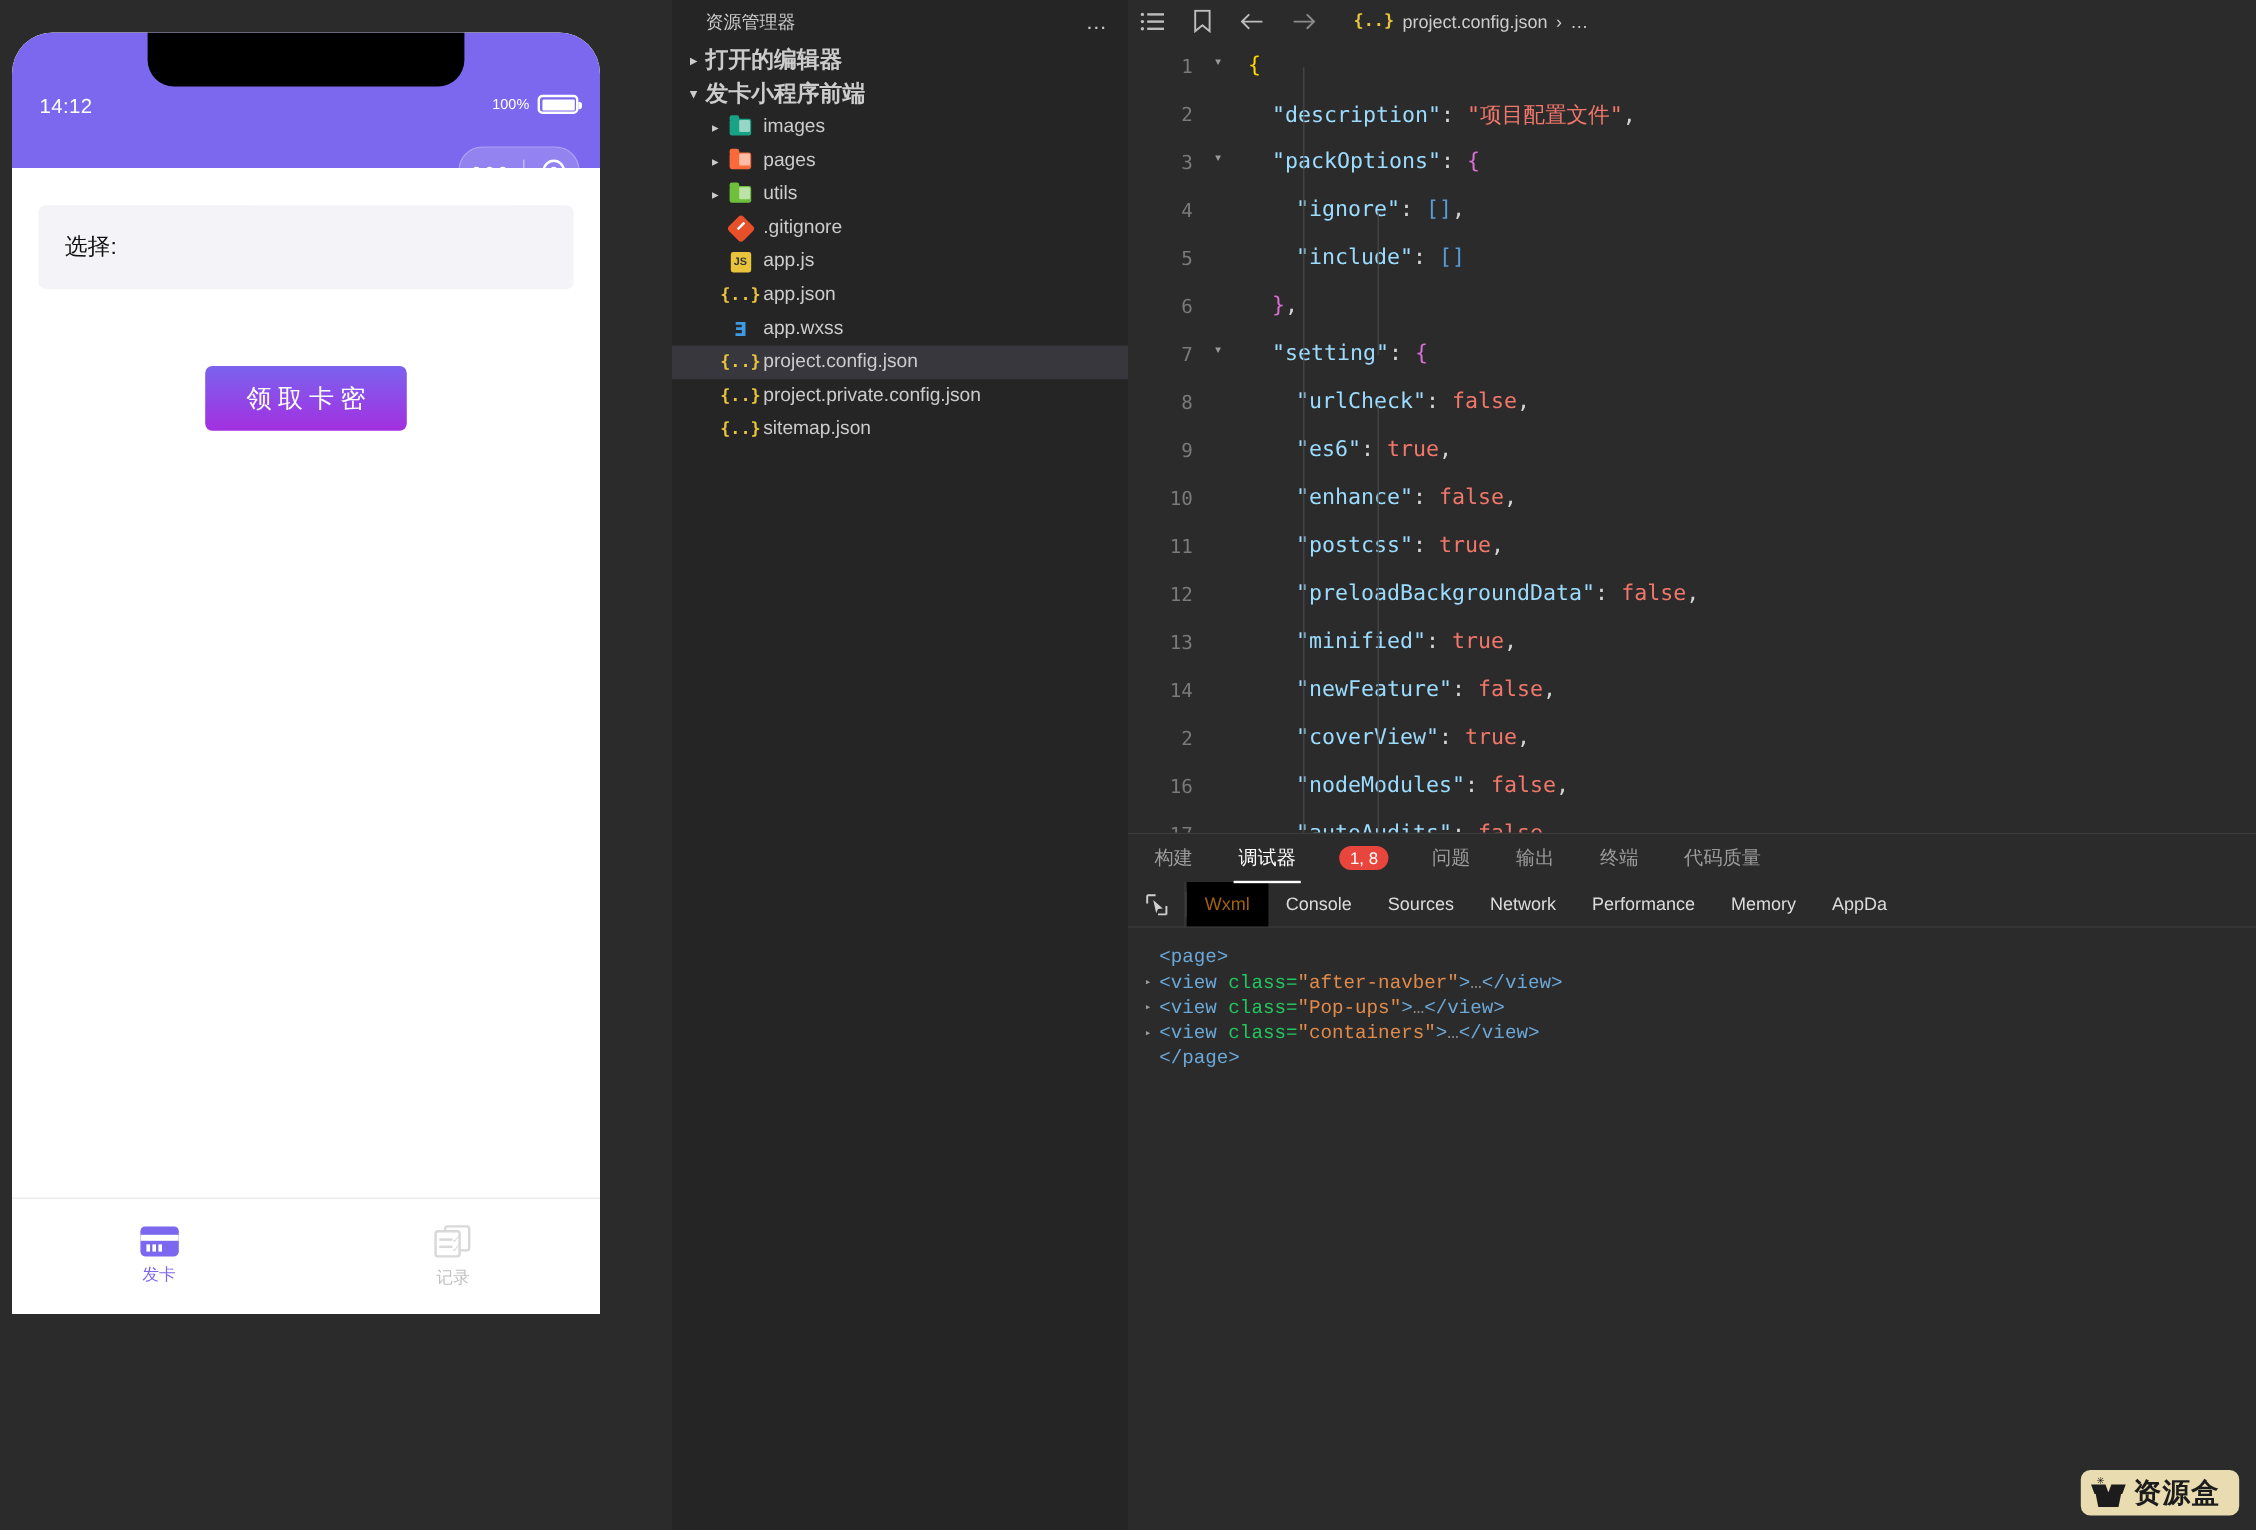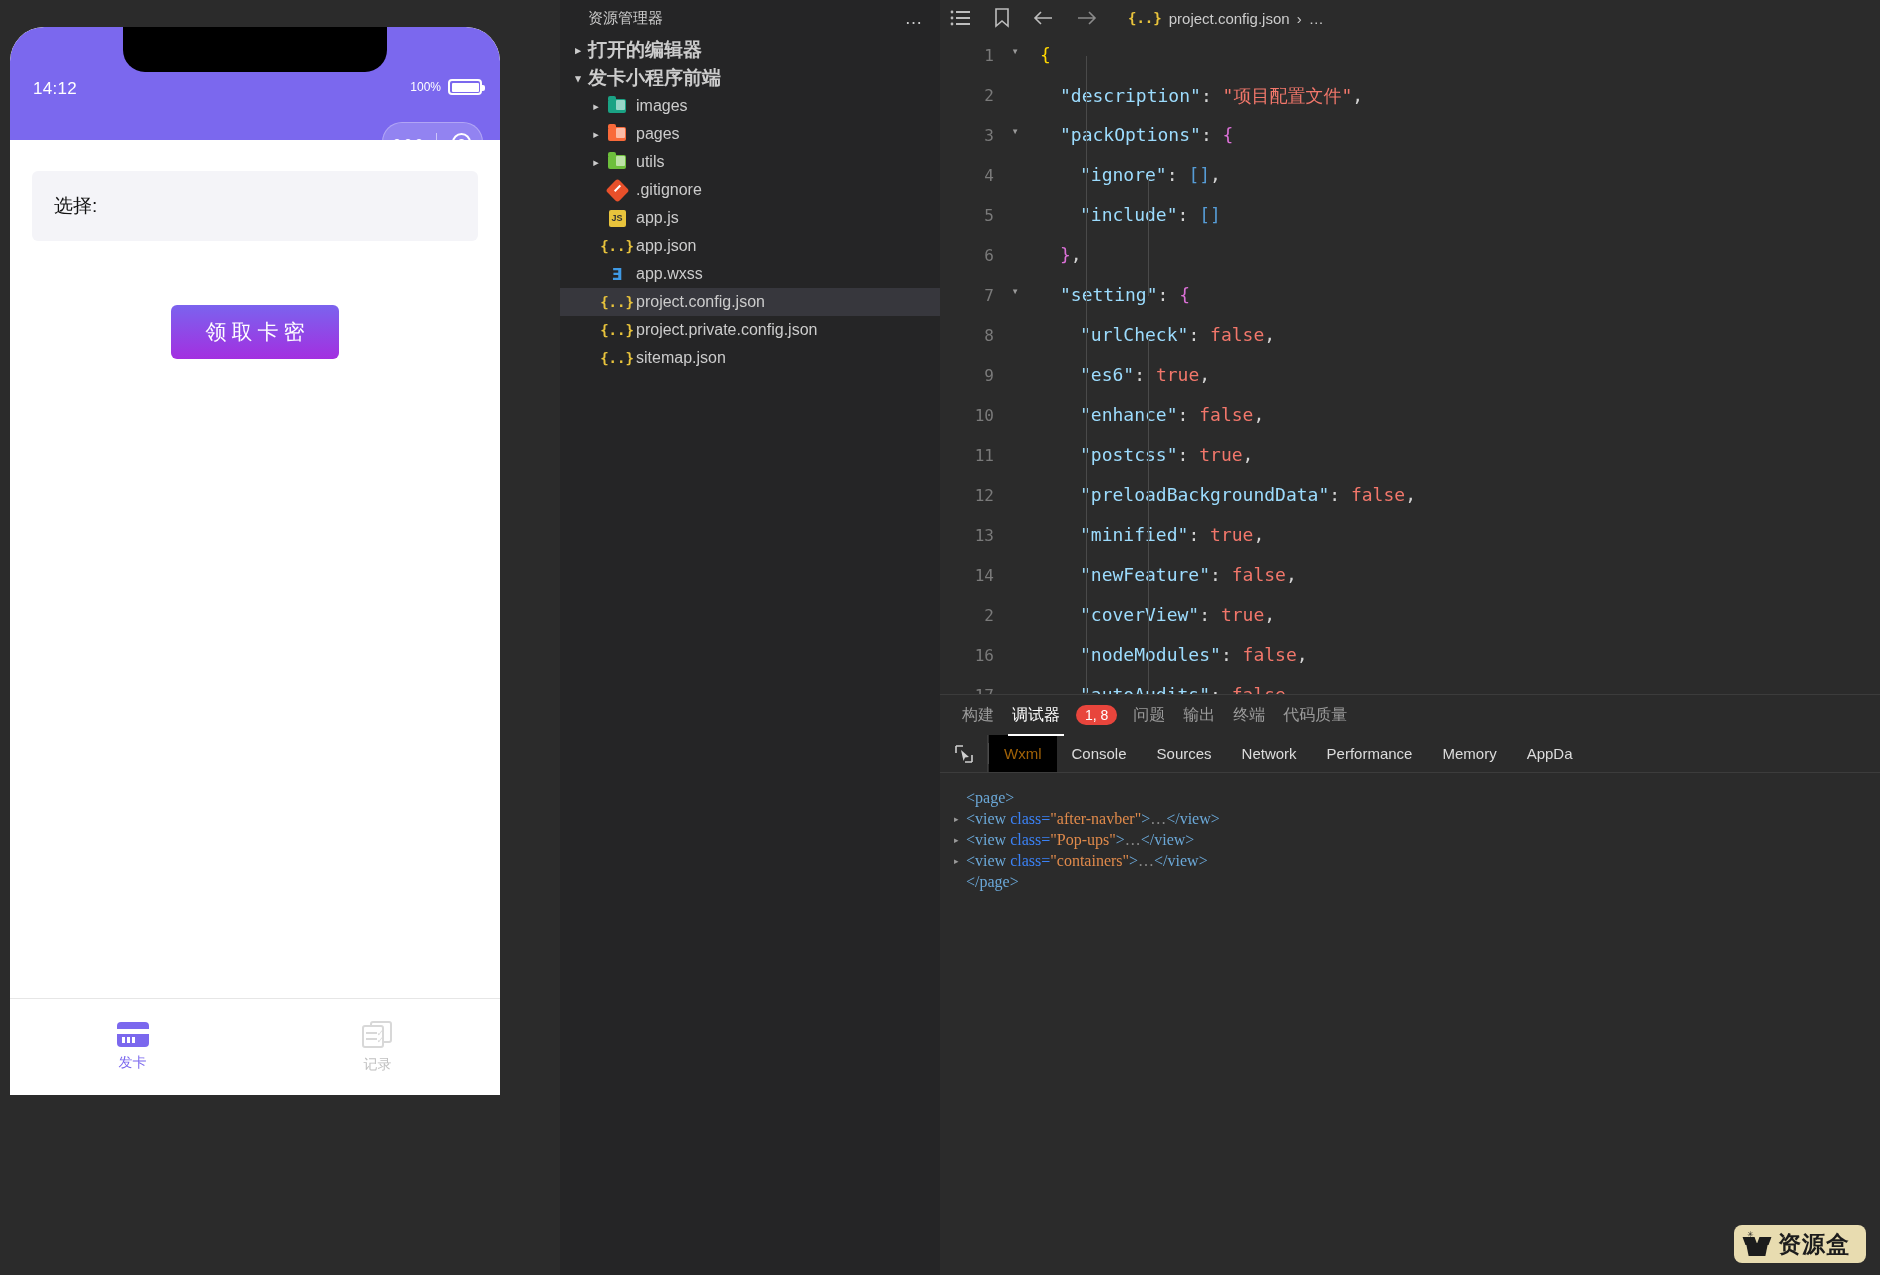--- a/index.html
+++ b/index.html
@@ -147,34 +147,34 @@
   .k-punc { color: #d4d4d4; }
   .k-brace { color: #ffd700; }
   .k-brace2 { color: #da70d6; }
   .k-bool { color: #f2776b; }
   .k-str { color: #f2776b; }
   .k-bracket { color: #569cd6; }
   .indent-guide { position: absolute; width: 1px; background: #4a4a4a; }
 
   
   .debug { position: absolute; left: 940px; top: 694px; width: 940px; height: 581px; background: #2b2b2b; border-top: 1px solid #3c3c3c; }
-  .dbg-tabs { height: 40px; display: flex; align-items: center; gap: 14px; padding-left: 20px; position: relative; }
+  .dbg-tabs { height: 40px; display: flex; align-items: center; gap: 34px; padding-left: 20px; position: relative; }
   .dbg-tab { color: #9b9b9b; font-size: 16px; cursor: pointer; position: relative; padding: 0 2px; }
   .dbg-tab.active { color: #ffffff; }
   .dbg-tab.active::after { content:""; position:absolute; left:-2px; right:-2px; bottom:-10px; height:2px; background:#ffffff; }
   .badge { background: #e8453c; color: #fff; border-radius: 11px; font-size: 14px; padding: 2px 9px; margin-left: -18px; }
   .dev-tabs { height: 38px; background: #2b2b2b; display: flex; align-items: stretch; border-bottom: 1px solid #3c3c3c; }
   .dev-pick { width: 48px; display: flex; align-items: center; justify-content: center; border-right: 1px solid #3c3c3c; cursor: pointer; }
   .dev-tab { padding: 0 15px; display: flex; align-items: center; color: #dcdcdc; font-size: 15px; cursor: pointer; }
   .dev-tab.active { background: #000000; color: #a16207; }
-  .wxml { padding: 14px 0 0 14px; font-family: Liberation Serif, serif; font-size: 16px; line-height: 22px; }
+  .wxml { padding: 14px 0 0 14px; font-family: Liberation Mono, monospace; font-size: 16px; line-height: 22px; }
   .w-line { display: flex; align-items: center; height: 21px; white-space: pre; }
   .w-arrow { color: #9a9a9a; font-size: 9px; width: 12px; display: inline-block; }
   .t-tag { color: #6ba8d8; }
-  .t-attr { color: #3b82f6; }
+  .t-attr { color: #22c55e; }
   .t-val { color: #e08a4b; }
   .t-dim { color: #8a8a8a; }
 
   
   .watermark {
     position: absolute; right: 14px; bottom: 12px;
     height: 38px; padding: 0 16px 0 10px; border-radius: 8px;
     background: #e8dcb0; display: flex; align-items: center; gap: 8px;
   }
   .wm-box { width: 26px; height: 24px; position: relative; }

